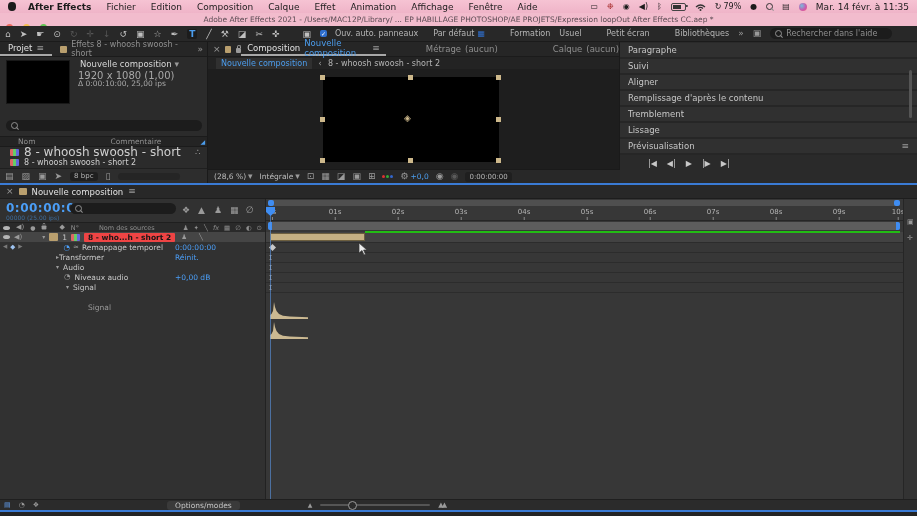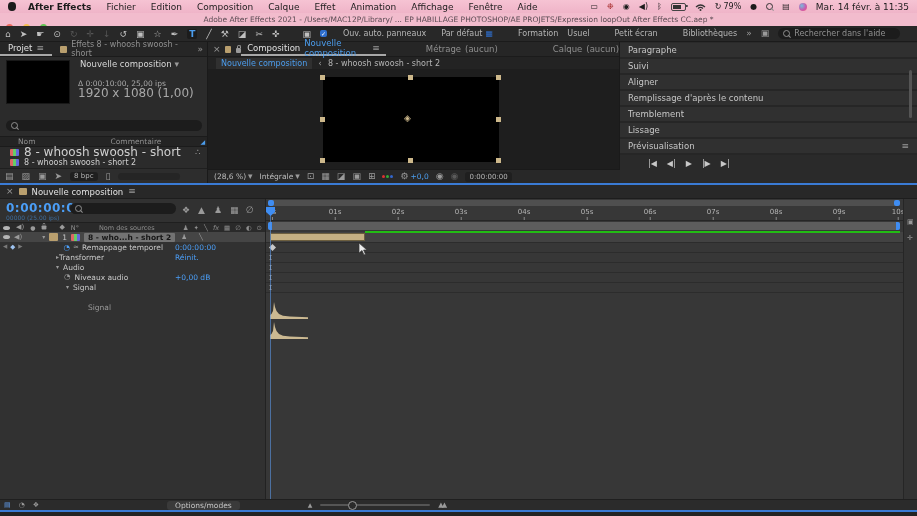--- a/index.html
+++ b/index.html
@@ -121,21 +121,21 @@
     <span class="tool">▣</span>
     <span class="tool">☆</span>
     <span class="tool">✒</span>
     <span class="tool active">T</span>
     <span class="tool">╱</span>
     <span class="tool">⚒</span>
     <span class="tool">◪</span>
     <span class="tool">✂</span>
     <span class="tool">✜</span>
     <span class="tool" style="margin-left:14px">▣</span>
-    <span class="r" style="gap:16px">
+    <span class="r" style="gap:8px">
       <span class="cbx">✓</span>
       <span class="ws">Ouv. auto. panneaux</span>
     </span>
     <span class="ws blue r" style="gap:3px;margin-left:6px">
       <span>Par défaut</span>
       <span style="color:#2f6fce">▦</span>
     </span>
     <span class="ws" style="margin-left:16px">Formation</span>
     <span class="ws" style="">Usuel</span>
     <span class="ws" style="margin-left:16px">Petit écran</span>
@@ -155,21 +155,21 @@
         <span class="ic">≡</span>
       </span>
       <span class="r" style="gap:4px;padding:0 8px;color:#8f8f8f">
         <span class="swatch"></span>
         <span style="font-size:8px">Effets 8 - whoosh swoosh - short</span>
       </span>
       <span class="ic" style="margin-left:auto;margin-right:4px">»</span>
     </div>
     <div class="ab" style="left:6px;top:18px;width:62px;height:42px;background:#000;border:1px solid #181818"></div>
     <div class="ab" style="left:80px;top:17px;font-size:8.5px;color:#d8d8d8;font-weight:normal"><span>Nouvelle composition</span> <span class="ic">▾</span></div>
-    <div class="ab" style="left:78px;top:44px;font-size:12px;color:#a8a8a8">1920 x 1080 (1,00)</div>
+    <div class="ab" style="left:78px;top:28px;font-size:10px;color:#a8a8a8">1920 x 1080 (1,00)</div>
     <div class="ab" style="left:78px;top:37px;font-size:7.5px;color:#a8a8a8">Δ 0:00:10:00, 25,00 ips</div>
     <div class="ab searchbox" style="left:6px;top:78px;width:186px">
       <span class="mag"></span>
     </div>
     <div class="ab r" style="left:0;top:94px;width:207px;height:9px;background:#242424;border-top:1px solid #1b1b1b;border-bottom:1px solid #1b1b1b">
       <span class="hdr-label" style="margin-left:18px">Nom</span>
       <span class="hdr-label" style="margin-left:75px">Commentaire</span>
       <span class="ic" style="margin-left:auto;margin-right:2px;font-size:6px;color:#4c9ded">◢</span>
     </div>
     <div class="ab r" style="left:0;top:105px;width:207px;height:10px;gap:5px">
@@ -335,21 +335,21 @@
       </span>
     </div>
 
     <div class="ab r" style="left:0;top:47px;width:265px;height:10px;background:#454545;gap:4px;padding-left:3px">
       <span class="eye"></span>
       <span class="ic" style="font-size:7px">◀)</span>
       <span class="ic" style="margin-left:16px;font-size:6px">▾</span>
       <span class="swatch" style="width:9px;height:8px"></span>
       <span style="font-size:7.5px;color:#c9c9c9">1</span>
       <span class="compicon"></span>
-      <span style="font-size:7.5px;font-weight:bold;color:#161616;background:#737373;padding:0 4px;border-radius:1px">8 - who...h - short 2</span>
+      <span style="font-size:7.5px;font-weight:bold;color:#161616;background:#ef4444;padding:0 4px;border-radius:1px">8 - who...h - short 2</span>
       <span class="ic" style="font-size:6.5px;margin-left:2px">♟</span>
       <span class="ic" style="font-size:6.5px;margin-left:8px">╲</span>
     </div>
     <div class="ab r" style="left:0;top:57px;width:265px;height:10px;gap:3px">
       <span class="ic" style="font-size:5.5px;margin-left:3px;color:#7a7a7a">◀</span>
       <span style="font-size:6.5px;color:#9ec3f0">◆</span>
       <span class="ic" style="font-size:5.5px;color:#7a7a7a">▶</span>
       <span class="tblue" style="font-size:7.5px;margin-left:38px">◔</span>
       <span class="ic" style="font-size:7px">≈</span>
       <span class="tlrow-label">Remappage temporel</span>

